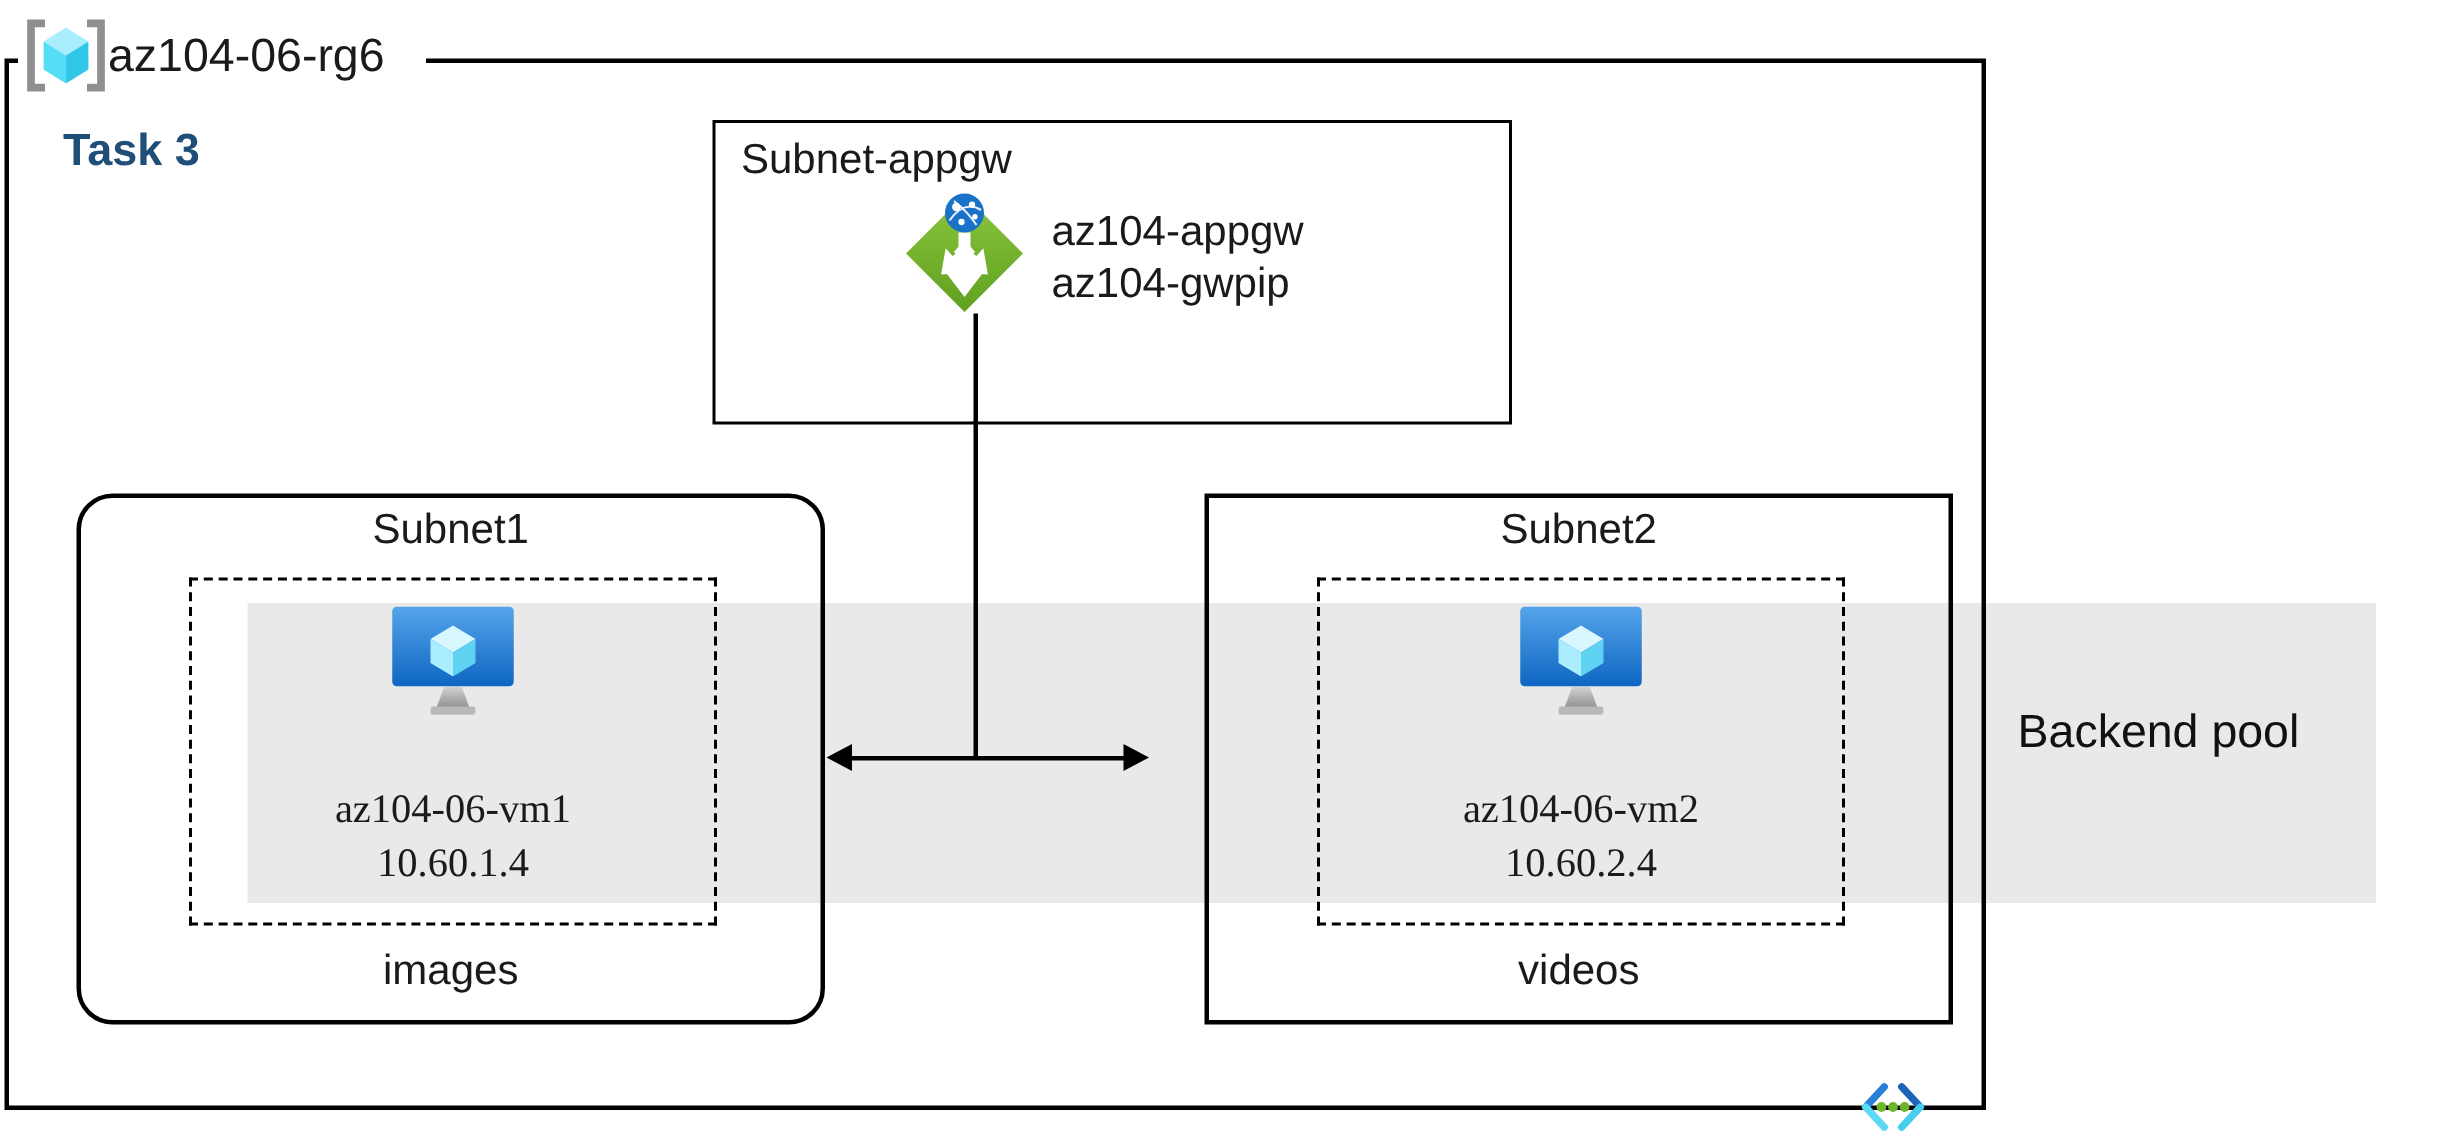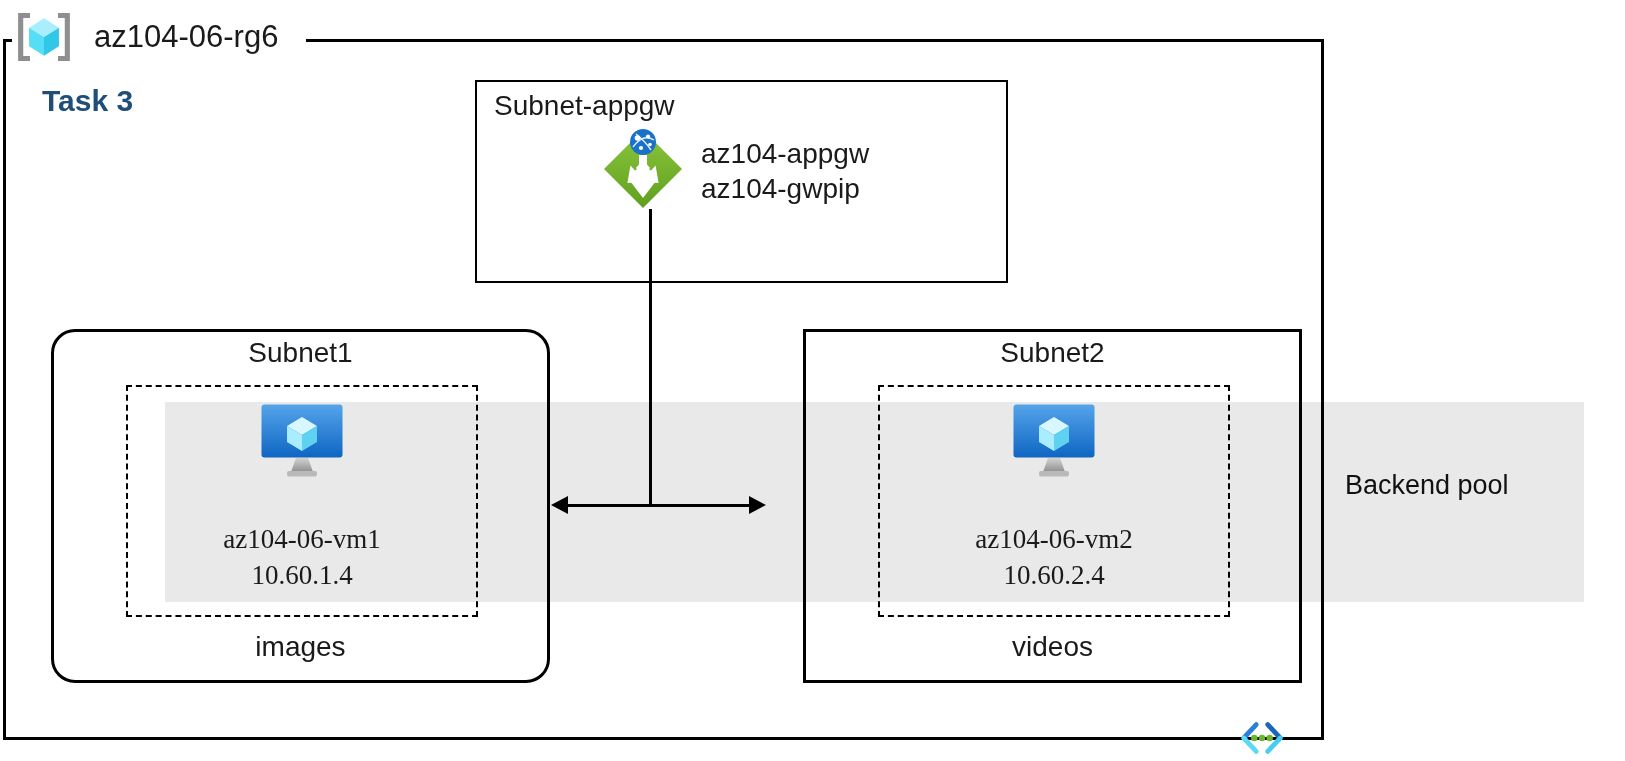--- a/index.html
+++ b/index.html
@@ -3,25 +3,25 @@
 <meta charset="utf-8">
 <style>
   * { margin:0; padding:0; box-sizing:border-box; }
   body { background:#fff; }
   .canvas {
     position:relative; width:1625px; height:761px; background:#ffffff;
     font-family:"Liberation Sans", sans-serif; color:#1a1a1a; overflow:hidden;
   }
   
   .band { position:absolute; left:165px; top:402px; width:1419px; height:200px; background:#e9e9e9; }
-  .backend-pool-label { position:absolute; left:1345px; top:470px; font-size:27px; color:#111; }
+  .backend-pool-label { position:absolute; left:1345px; top:470px; font-size:31px; color:#111; }
 
   
   .rg-box { position:absolute; left:3px; top:39px; width:1321px; height:701px; border:3px solid #000; background:transparent; }
-  .rg-header { position:absolute; left:12px; top:7px; height:60px; background:#fff; display:flex; align-items:center; gap:22px; padding:0 28px 0 4px; }
+  .rg-header { position:absolute; left:12px; top:7px; height:60px; background:#fff; display:flex; align-items:center; padding:0 28px 0 4px; }
   .rg-title { font-size:31px; color:#1a1a1a; white-space:nowrap; }
   .task-label { position:absolute; left:42px; top:84px; font-size:30px; font-weight:bold; color:#1f4e79; }
 
   
   .appgw-box { position:absolute; left:475px; top:80px; width:533px; height:203px; border:2.5px solid #000; }
   .appgw-title { position:absolute; left:17px; top:8px; font-size:28px; }
   .appgw-icon { position:absolute; left:601px; top:127px; width:84px; height:84px; }
   .appgw-labels { position:absolute; left:701px; top:136px; font-size:28px; line-height:35px; }
 
   

